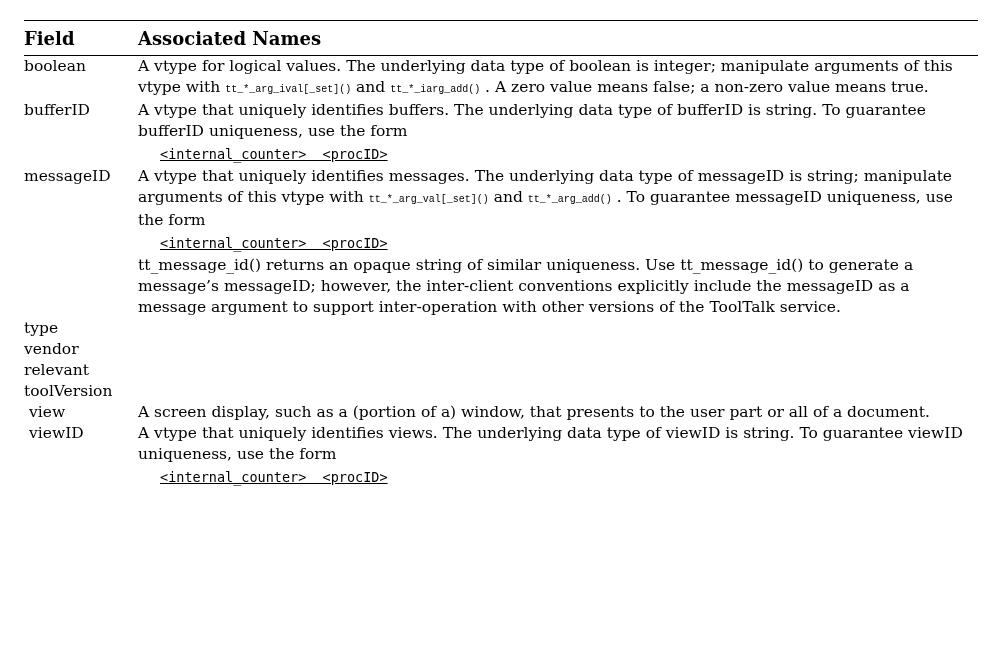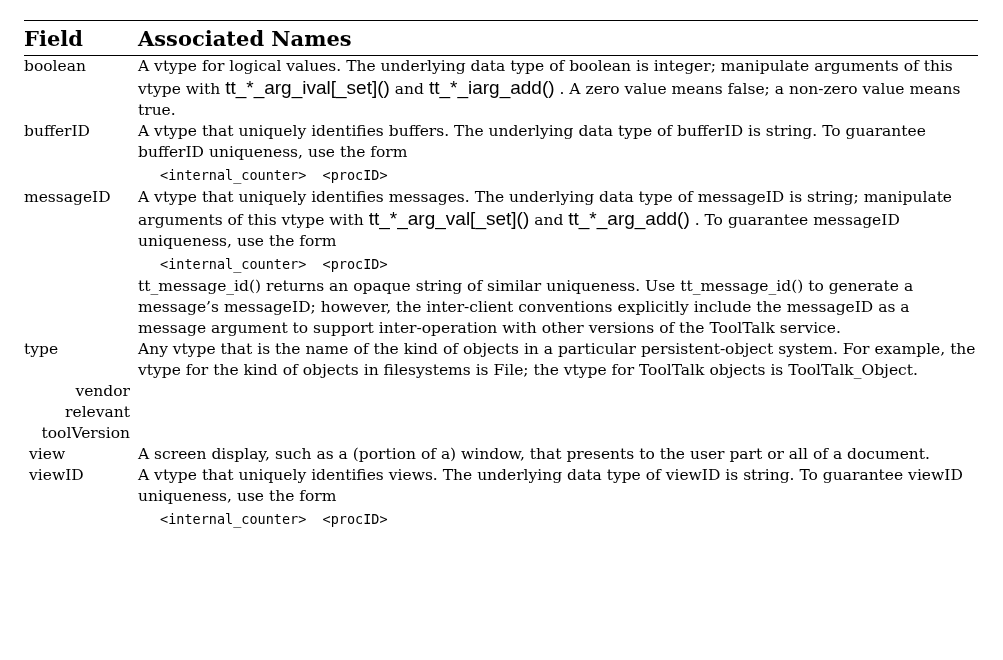--- a/index.html
+++ b/index.html
@@ -23,47 +23,48 @@
     margin: 0;
     height: 0;
     width: 100%;
   }
   .hr.top { margin-top: 20px; }
   .header-row {
     display: grid;
     grid-template-columns: 114px 1fr;
     padding: 7px 0 6px 0;
     font-weight: bold;
-    font-size: 21px;
+    font-size: 18px;
     line-height: 21px;
   }
   .row {
     display: grid;
     grid-template-columns: 114px 1fr;
     margin-top: 0;
     font-size: 15.5px;
     line-height: 21px;
   }
   .field-cell { padding-right: 8px; }
   .field-cell.indent { padding-left: 5px; }
-  .field-cell div { line-height: 21px; text-align: right; }
+  .field-cell div { line-height: 21px; }
   .value-cell { }
   .value-cell.offset-one-line { padding-top: 21px; }
   .para { margin: 0; }
   .code {
-    font-family: Liberation Sans, sans-serif;
-    font-size: 19px;
+    font-family: Liberation Mono, monospace;
+    font-size: 10px;
   }
   .code-line {
     font-family: "DejaVu Sans Mono", "Liberation Mono", monospace;
     font-size: 13.5px;
     line-height: 21px;
     margin: 2px 0 1px 0;
     padding-left: 22px;
     white-space: pre;
+    text-decoration: underline;
   }
 </style>
 </head>
 <body>
 
 <div class="doc">
 
   <hr class="hr top">
 
   <div class="header-row">
@@ -93,23 +94,20 @@
     <div class="field-cell">messageID</div>
     <div class="value-cell">
       <p class="para"><span>A vtype that uniquely identifies messages. The underlying data type of messageID is string; manipulate arguments of this vtype with </span><span class="code">tt_*_arg_val[_set]()</span><span> and </span><span class="code">tt_*_arg_add()</span><span> . To guarantee messageID uniqueness, use the form</span></p>
       <div class="code-line">&lt;internal_counter&gt;  &lt;procID&gt;</div>
       <p class="para">tt_message_id() returns an opaque string of similar uniqueness. Use tt_message_id() to generate a message’s messageID; however, the inter-client conventions explicitly include the messageID as a message argument to support inter-operation with other versions of the ToolTalk service.</p>
     </div>
   </div>
 
   <div class="row">
     <div class="field-cell">type</div>
-    <div class="value-cell">
-      <p class="para">Any vtype that is the name of the kind of objects in a particular persistent-object system. For example, the vtype for the kind of objects in filesystems is File; the vtype for ToolTalk objects is ToolTalk_Object.</p>
-    </div>
   </div>
 
   <div class="row">
     <div class="field-cell">
       <div>vendor</div>
       <div>relevant</div>
       <div>toolVersion</div>
     </div>
   </div>
 

